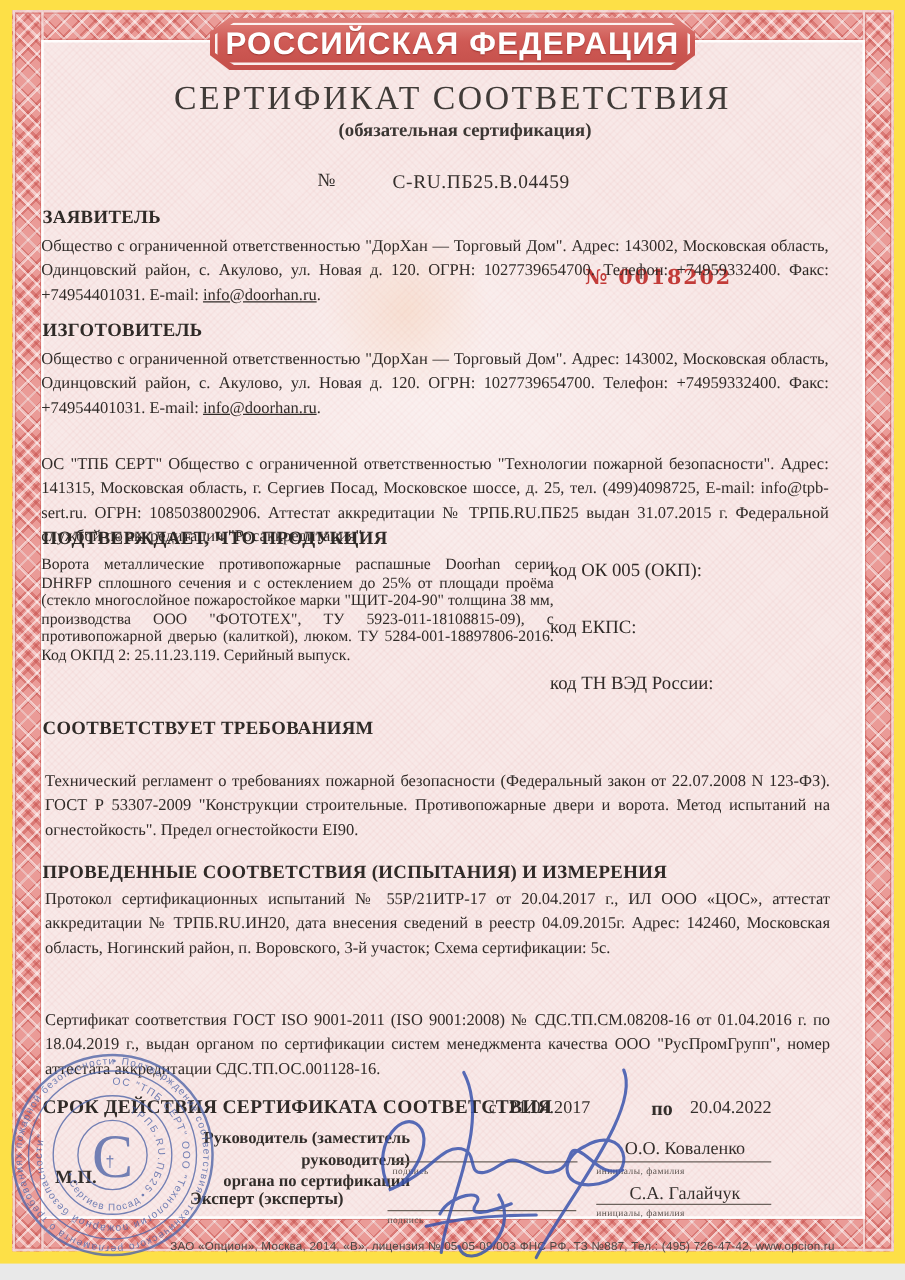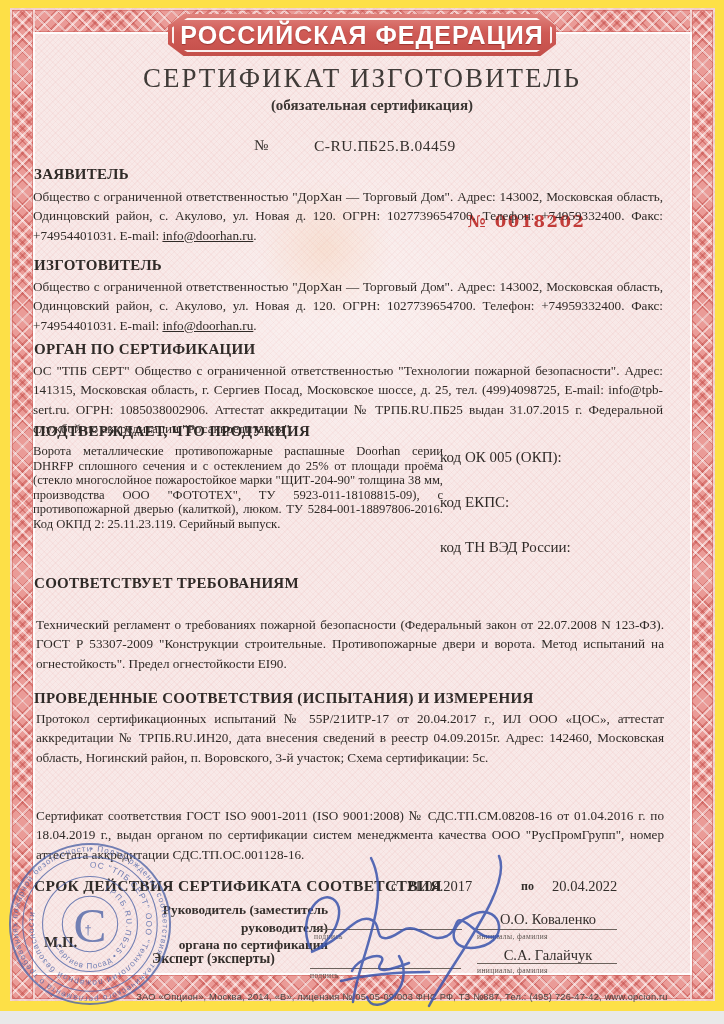--- a/index.html
+++ b/index.html
@@ -61,54 +61,53 @@
 
   <div class="bstrip b-top"></div>
   <div class="bstrip b-bottom"></div>
   <div class="bstrip b-left"></div>
   <div class="bstrip b-right"></div>
   <div class="inner"></div>
 
   <div class="banner">
     <span>РОССИЙСКАЯ ФЕДЕРАЦИЯ</span>
   </div>
-  <div class="abs title">СЕРТИФИКАТ ИЗГОТОВИТЕЛЬ</div>
+  <div class="abs title">СЕРТИФИКАТ СООТВЕТСТВИЯ</div>
   <div class="abs subtitle">(обязательная сертификация)</div>
 
   <div class="abs" style="left:254px;top:137px;font-size:15px;">№</div>
   <div class="abs" style="left:314px;top:137px;font-size:15.5px;letter-spacing:.5px;">C-RU.ПБ25.В.04459</div>
 
   <div class="abs h" style="left:34px;top:166px;">ЗАЯВИТЕЛЬ</div>
   <div class="abs serial" style="left:468px;top:171px;">№ 0018202</div>
   <div class="abs p" style="left:33px;top:187px;width:630px;"><span>Общество с ограниченной ответственностью "ДорХан — Торговый Дом". Адрес: 143002, Московская область, Одинцовский район, с. Акулово, ул. Новая д. 120.  ОГРН: 1027739654700. Телефон: +74959332400. Факс: +74954401031. E-mail: </span><span class="u">info@doorhan.ru</span><span>.</span></div>
 
   <div class="abs h" style="left:34px;top:257px;">ИЗГОТОВИТЕЛЬ</div>
   <div class="abs p" style="left:33px;top:277px;width:630px;"><span>Общество с ограниченной ответственностью "ДорХан — Торговый Дом". Адрес: 143002, Московская область, Одинцовский район, с. Акулово, ул. Новая д. 120.  ОГРН: 1027739654700. Телефон: +74959332400. Факс: +74954401031. E-mail: </span><span class="u">info@doorhan.ru</span><span>.</span></div>
 
-  <div class="abs h" style="left:34px;top:341px;">ОРГАН ПО СЕРТИФИКАЦИИ</div>
   <div class="abs p" style="left:33px;top:361px;width:630px;">ОС "ТПБ СЕРТ" Общество с ограниченной ответственностью "Технологии пожарной безопасности". Адрес: 141315, Московская область, г. Сергиев Посад, Московское шоссе, д. 25, тел. (499)4098725, E-mail: info@tpb-sert.ru. ОГРН: 1085038002906. Аттестат аккредитации № ТРПБ.RU.ПБ25 выдан 31.07.2015 г. Федеральной службой по аккредитации "Росаккредитация".</div>
 
   <div class="abs h" style="left:34px;top:423px;">ПОДТВЕРЖДАЕТ, ЧТО ПРОДУКЦИЯ</div>
   <div class="abs p" style="left:33px;top:444px;width:410px;font-size:12.6px;line-height:14.6px;">Ворота металлические противопожарные распашные Doorhan серии DHRFP сплошного сечения и с остеклением до 25% от площади проёма (стекло многослойное пожаростойкое марки "ЩИТ-204-90" толщина 38 мм, производства ООО "ФОТОТЕХ", ТУ 5923-011-18108815-09), с противопожарной дверью (калиткой), люком. ТУ 5284-001-18897806-2016. Код ОКПД 2: 25.11.23.119. Серийный выпуск.</div>
   <div class="abs code-label" style="left:440px;top:449px;">код ОК 005 (ОКП):</div>
   <div class="abs code-label" style="left:440px;top:494px;">код ЕКПС:</div>
   <div class="abs code-label" style="left:440px;top:539px;">код ТН ВЭД России:</div>
 
   <div class="abs h" style="left:34px;top:575px;">СООТВЕТСТВУЕТ ТРЕБОВАНИЯМ</div>
   <div class="abs p" style="left:36px;top:615px;width:628px;">Технический регламент о требованиях пожарной безопасности (Федеральный закон  от 22.07.2008 N 123-ФЗ). ГОСТ Р 53307-2009 "Конструкции строительные. Противопожарные двери и ворота. Метод испытаний на огнестойкость". Предел  огнестойкости EI90.</div>
 
   <div class="abs h" style="left:34px;top:690px;">ПРОВЕДЕННЫЕ СООТВЕТСТВИЯ (ИСПЫТАНИЯ) И ИЗМЕРЕНИЯ</div>
   <div class="abs p" style="left:36px;top:709px;width:628px;">Протокол сертификационных испытаний № 55Р/21ИТР-17 от 20.04.2017 г., ИЛ ООО «ЦОС», аттестат аккредитации № ТРПБ.RU.ИН20, дата внесения сведений в реестр 04.09.2015г. Адрес: 142460, Московская область, Ногинский район, п. Воровского, 3-й участок; Схема сертификации: 5с.</div>
 
   <div class="abs p" style="left:36px;top:806px;width:628px;">Сертификат соответствия ГОСТ ISO 9001-2011 (ISO 9001:2008) № СДС.ТП.СМ.08208-16 от 01.04.2016 г. по 18.04.2019 г., выдан органом по сертификации систем менеджмента качества ООО "РусПромГрупп", номер аттестата аккредитации СДС.ТП.ОС.001128-16.</div>
 
   <div class="abs h" style="left:34px;top:877px;font-size:15.5px;">СРОК ДЕЙСТВИЯ СЕРТИФИКАТА СООТВЕТСТВИЯ</div>
   <div class="abs" style="left:391px;top:879px;font-size:14px;">с</div>
   <div class="abs" style="left:407px;top:878px;font-size:14.5px;">21.04.2017</div>
-  <div class="abs" style="left:521px;top:879px;font-size:12px;font-weight:bold;">по</div>
+  <div class="abs" style="left:521px;top:879px;font-size:16px;font-weight:bold;">по</div>
   <div class="abs" style="left:552px;top:878px;font-size:14.5px;">20.04.2022</div>
 
   <div class="abs" style="left:44px;top:934px;font-size:15px;font-weight:bold;">М.П.</div>
 
   <div class="abs" style="left:108px;top:901px;width:220px;text-align:right;font-size:13.3px;font-weight:bold;line-height:17.5px;">
     <div>Руководитель (заместитель руководителя)</div>
     <div>органа по сертификации</div>
   </div>
   <div class="abs sig-line" style="left:314px;top:912px;width:148px;height:17px;"></div>
   <div class="abs small-caption" style="left:314px;top:932px;width:148px;">подпись</div>

